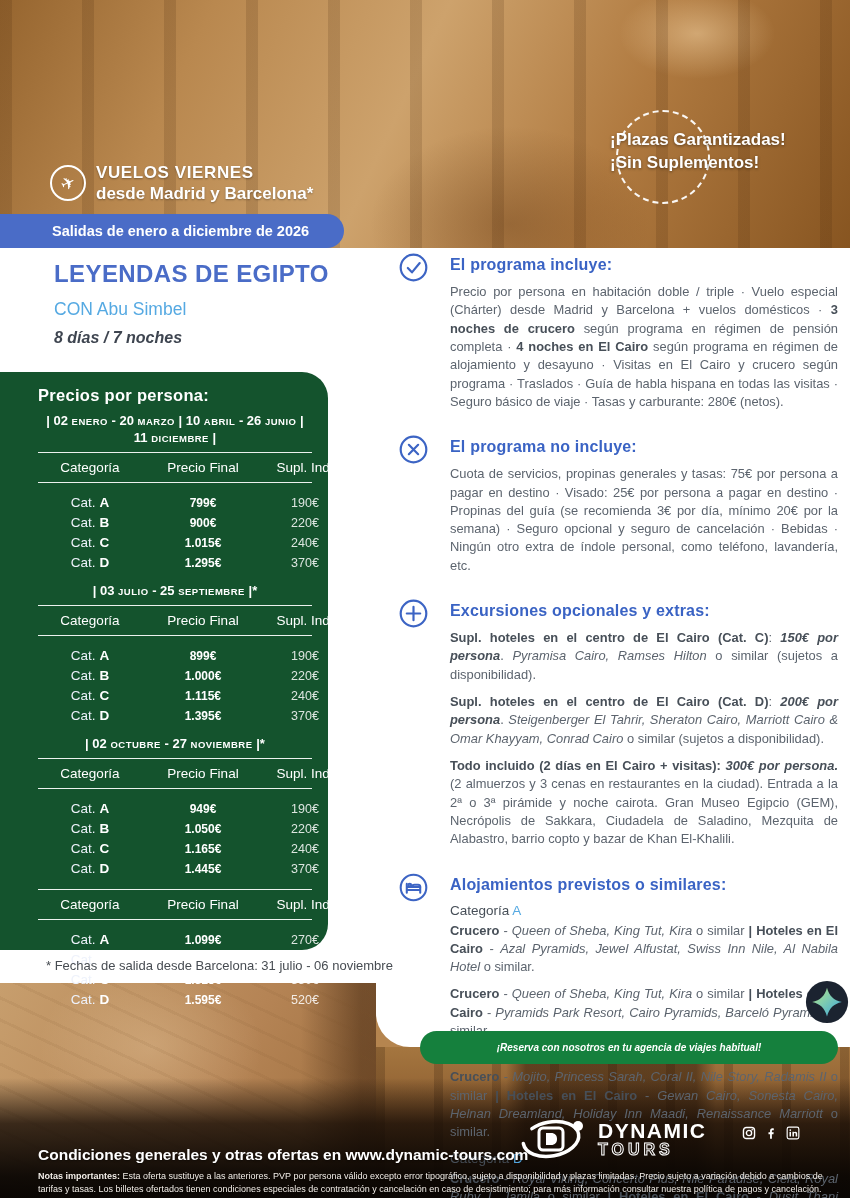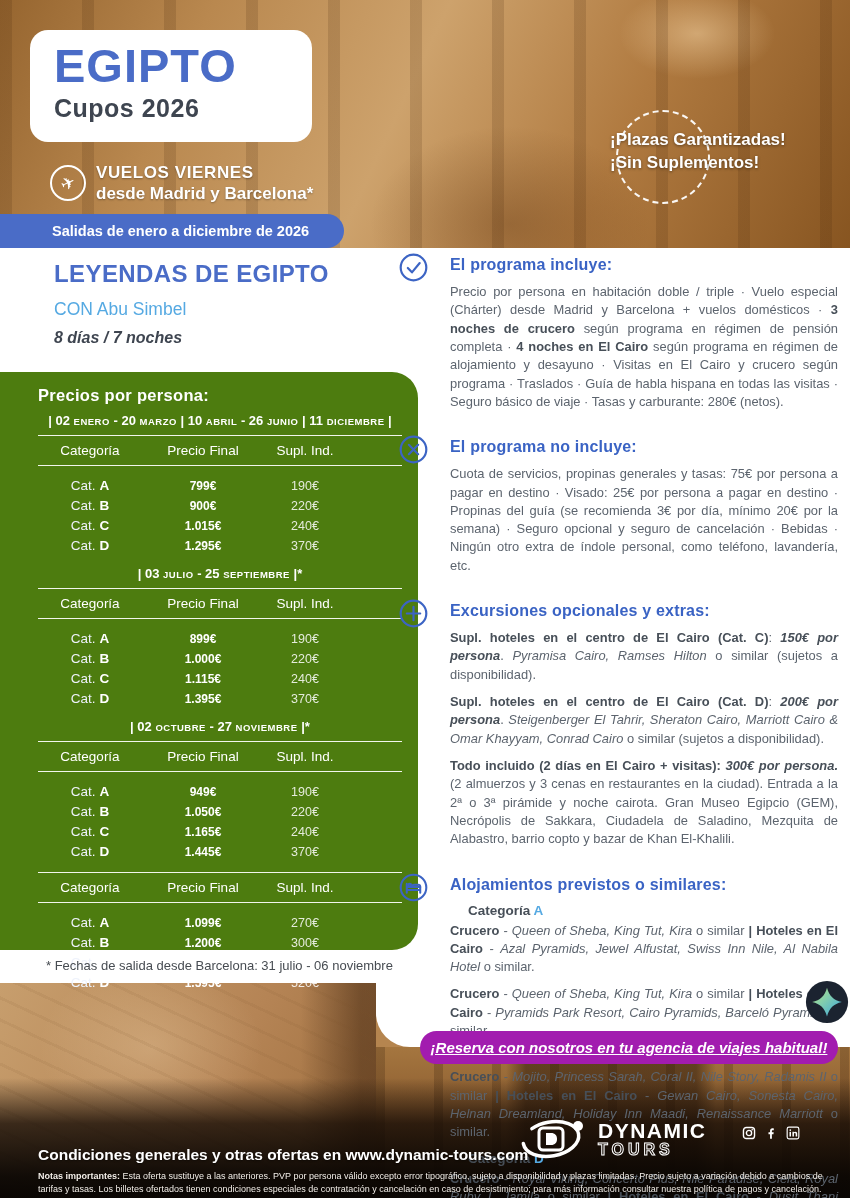--- a/index.html
+++ b/index.html
@@ -59,21 +59,21 @@
                 border-radius:0 17px 17px 0;display:flex;align-items:center;padding-left:52px;
                 box-sizing:border-box;color:#fff;font-size:14.5px;font-weight:700;}
 
   
   .product{position:absolute;left:54px;top:260px;}
   .prod-name{font-size:24px;font-weight:800;color:#4a6cc7;letter-spacing:.4px;}
   .prod-tag{font-size:17.5px;font-weight:400;color:#55a9e2;margin-top:11px;}
   .prod-dur{font-size:16px;font-style:italic;font-weight:700;color:#3e4550;margin-top:9px;}
 
   
-  .price-panel{position:absolute;left:0;top:372px;width:418px;height:578px;background:#4d7c0f;
+  .price-panel{position:absolute;left:0;top:372px;width:328px;height:578px;background:#14532d;
                border-radius:0 26px 26px 0;padding:14px 16px 0 38px;box-sizing:border-box;color:#fff;}
   .price-title{font-size:16.5px;font-weight:800;letter-spacing:.3px;}
   .pt{margin-top:8px;}
   .pt-dates{text-align:center;font-weight:800;font-size:13px;margin:8px 0 5px;line-height:16px;}
   .pt-dates .sc{font-size:9.5px;letter-spacing:.5px;}
   .pt-rule{border-top:1.5px solid rgba(255,255,255,.92);margin:4px 0;}
   .pt-grid{display:grid;grid-template-columns:104px 122px 82px;align-items:center;}
   .pt-head{font-size:13.5px;font-weight:400;padding:3px 0;text-align:center;}
   .pt-rows{padding:6px 0 2px;}
   .pt-cat{font-size:13.5px;text-align:center;line-height:20px;color:#eef2fb;}
@@ -85,27 +85,27 @@
 
   
   .sections{position:absolute;left:398px;top:252px;width:440px;}
   .sec{display:flex;gap:21px;margin-bottom:14px;}
   .sec-icon{flex:0 0 31px;width:31px;height:31px;}
   .sec-icon svg{width:31px;height:31px;}
   .sec-body{flex:1;min-width:0;}
   .sec-title{font-size:16px;font-weight:800;color:#3a63c4;margin:4px 0 9px;letter-spacing:.2px;}
   .sec-p{font-size:12.9px;line-height:1.42;color:#5c646e;text-align:justify;margin:0 0 9px;}
   .sec-p b{color:#474f58;}
-  .cat-label{font-size:13.5px;font-weight:700;color:#474f58;margin:1px 18px 4px;}
+  .cat-label{font-size:13.5px;font-weight:400;color:#474f58;margin:1px 0 4px;}
   .cat-label .letter{color:#55a9e2;}
 
   
-  .reserve-banner{position:absolute;left:420px;top:1031px;width:418px;height:33px;background:#a21caf;
+  .reserve-banner{position:absolute;left:420px;top:1031px;width:418px;height:33px;background:#15803d;
                   border-radius:17px;display:flex;align-items:center;justify-content:center;
-                  color:#fff;font-size:15px;font-weight:700;font-style:italic;text-decoration:underline;}
+                  color:#fff;font-size:10px;font-weight:700;font-style:italic;}
   .widget{position:absolute;left:804px;top:979px;width:46px;height:46px;cursor:pointer;}
 
   
   .conditions{position:absolute;left:38px;top:1146px;color:#fff;font-size:15.5px;font-weight:700;
               text-shadow:0 1px 2px rgba(0,0,0,.5);}
   .logo{position:absolute;left:520px;top:1114px;display:flex;align-items:center;gap:6px;color:#fff;}
   .logo-mark{width:72px;height:50px;}
   .logo-text .l1{font-size:21px;font-weight:700;letter-spacing:1.5px;line-height:20px;}
   .logo-text .l2{font-size:16px;font-weight:700;letter-spacing:4px;line-height:17px;
                  color:transparent;-webkit-text-stroke:1px #fff;}
@@ -122,24 +122,20 @@
 
 <div class="page">
 
   <div class="photo photo-top"></div>
   <div class="photo photo-bl"></div>
   <div class="photo photo-br"></div>
   <div class="card-main"></div>
   <div class="card-ext"></div>
   <div class="footer-shade"></div>
 
-  <div class="egipto-card">
-    <div class="egipto">EGIPTO</div>
-    <div class="cupos">Cupos 2026</div>
-  </div>
 
   <div class="badge">
     <span class="badge-circle"></span>
     <div class="badge-lines">
       <div>¡Plazas Garantizadas!</div>
       <div>¡Sin Suplementos!</div>
     </div>
   </div>
 
   <div class="flights">

